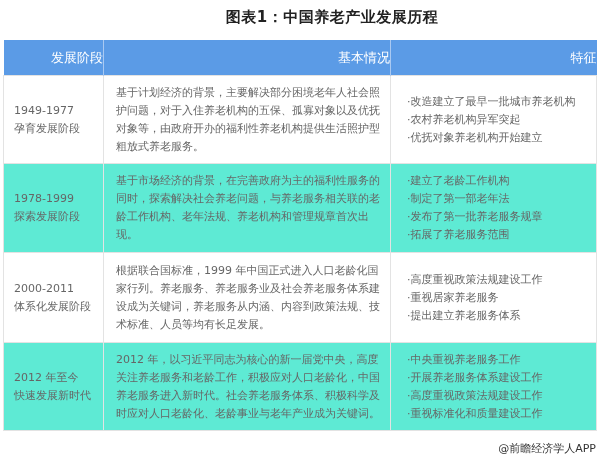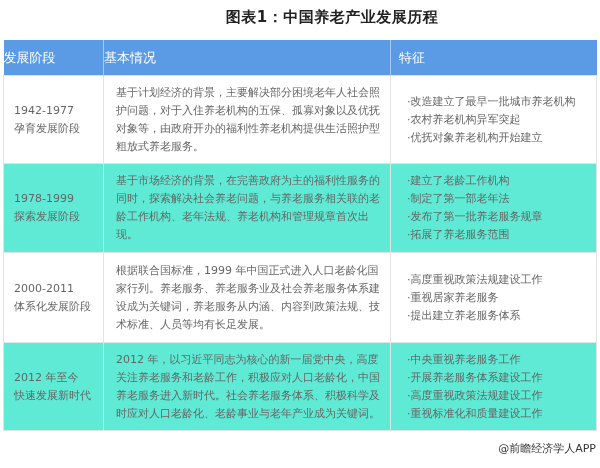--- a/index.html
+++ b/index.html
@@ -11,21 +11,21 @@
   .title {
     position: absolute; top: 8px; left: 0; width: 600px; text-align: center;
     font-size: 15px; font-weight: bold; color: #222; letter-spacing: 0.5px; margin-left: 32px;
   }
   table {
     position: absolute; top: 40px; left: 3px; width: 593px;
     border-collapse: collapse; table-layout: fixed;
   }
   th {
     background: #5b9be6; color: #ffffff; font-weight: normal;
-    font-size: 13px; height: 35px; padding: 0; text-align: left;
+    font-size: 13px; height: 35px; padding: 0; text-align: right;
     border-right: 1px solid #a9c9f2;
   }
   th:last-child { border-right: none; padding-left: 8px; }
   td {
     border: 1px solid #e3e3e3; font-size: 11px; line-height: 18px;
     color: #666; vertical-align: middle;
   }
   td.stage { padding: 0 0 0 10px; }
   td.desc { padding: 0 10px 0 12px; }
   td.feat { padding: 0 6px 0 16px; }
@@ -57,21 +57,21 @@
   <thead>
     <tr>
       <th>发展阶段</th>
       <th>基本情况</th>
       <th>特征</th>
     </tr>
   </thead>
   <tbody>
     <tr class="r1">
       <td class="stage">
-        <div>1942-1977</div>
+        <div>1949-1977</div>
         <div>孕育发展阶段</div>
       </td>
       <td class="desc">基于计划经济的背景，主要解决部分困境老年人社会照护问题，对于入住养老机构的五保、孤寡对象以及优抚对象等，由政府开办的福利性养老机构提供生活照护型粗放式养老服务。</td>
       <td class="feat">
         <span class="feat-item">改造建立了最早一批城市养老机构</span>
         <span class="feat-item">农村养老机构异军突起</span>
         <span class="feat-item">优抚对象养老机构开始建立</span>
       </td>
     </tr>
     <tr class="r2 alt">

